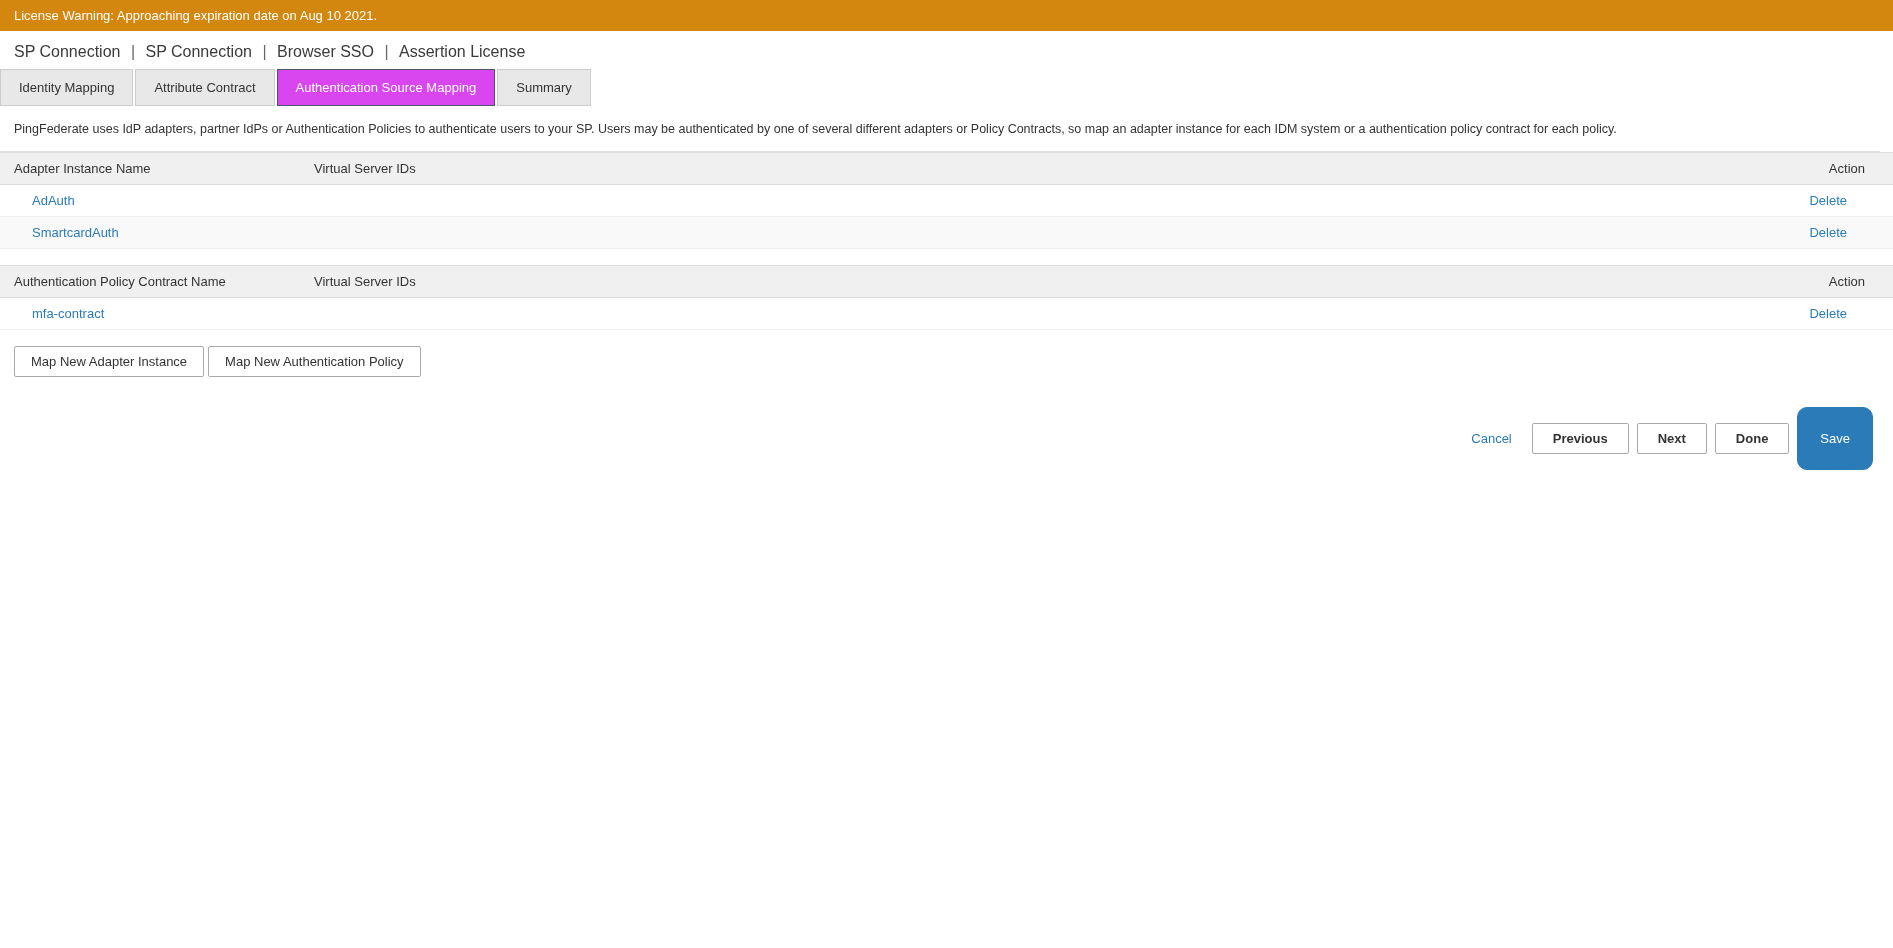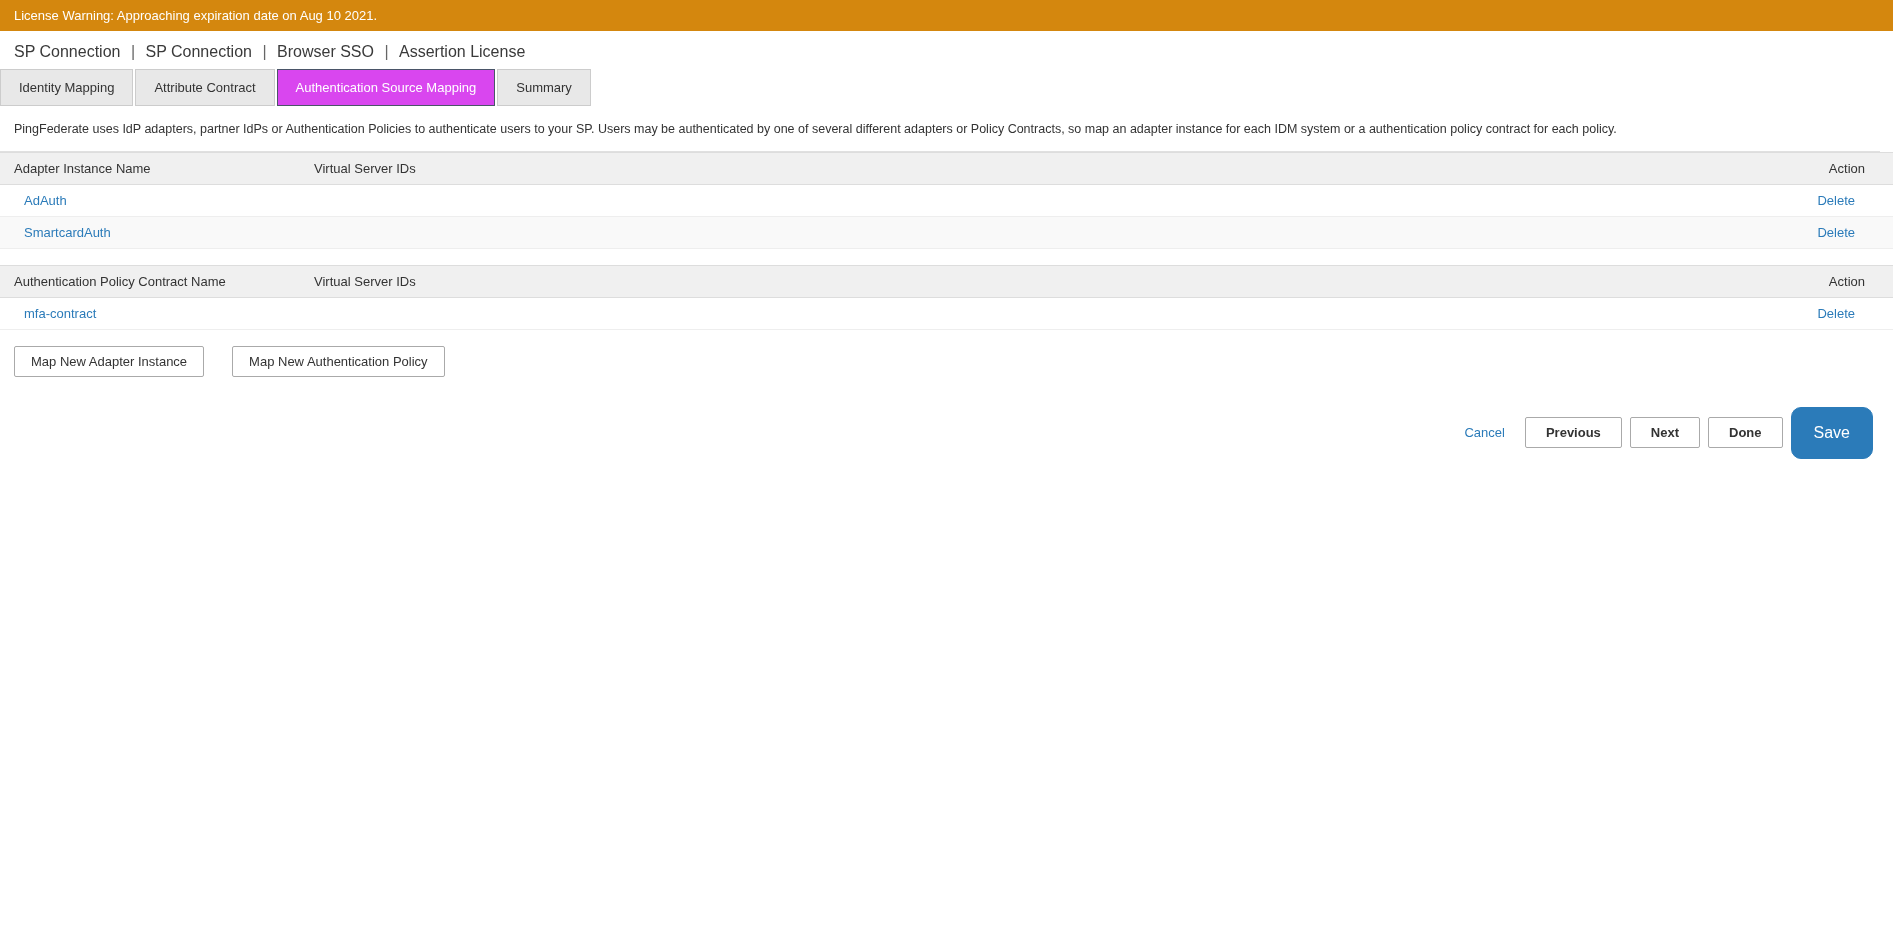--- a/index.html
+++ b/index.html
@@ -67,40 +67,40 @@
       font-size: 13px;
       color: #333;
     }
 
     .table-header .col-name { flex: 0 0 300px; }
     .table-header .col-vsid { flex: 1; }
     .table-header .col-action { flex: 0 0 80px; text-align: right; padding-right: 14px; }
 
     .table-row {
       display: flex;
-      padding: 8px 24px;
+      padding: 8px 32px;
       border-bottom: 1px solid #eee;
       align-items: center;
       gap: 44px;
     }
 
     .table-row.striped { background: #f9f9f9; }
 
     .table-row .col-name { flex: 0 0 300px; }
     .table-row .col-vsid { flex: 1; }
     .table-row .col-action { flex: 0 0 80px; text-align: right; padding-right: 14px; }
 
     .link { color: #2b7bb9; text-decoration: none; cursor: pointer; }
 
     .section-gap { height: 16px; }
 
     .buttons-row {
       padding: 16px 14px;
       display: flex;
-      gap: 28px;
+      gap: 4px;
     }
 
     .btn-outline {
       padding: 7px 16px;
       border: 1px solid #aaa;
       background: #fff;
       color: #333;
       font-size: 13px;
       cursor: pointer;
       border-radius: 2px;
@@ -128,25 +128,25 @@
       border: 1px solid #aaa;
       background: #fff;
       color: #333;
       font-size: 13px;
       cursor: pointer;
       border-radius: 2px;
       font-weight: bold;
     }
 
     .btn-primary {
-      padding: 16px 22px;
+      padding: 23px 22px;
       border: 1px solid #2b7bb9;
       background: #2b7bb9;
       color: #fff;
-      font-size: 16px;
+      font-size: 13px;
       cursor: pointer;
       border-radius: 10px;
     }
   </style>
 </head>
 <body>
 
 <div class="license-warning">
   <span>License Warning: Approaching expiration date on Aug 10 2021.</span>
 </div>

